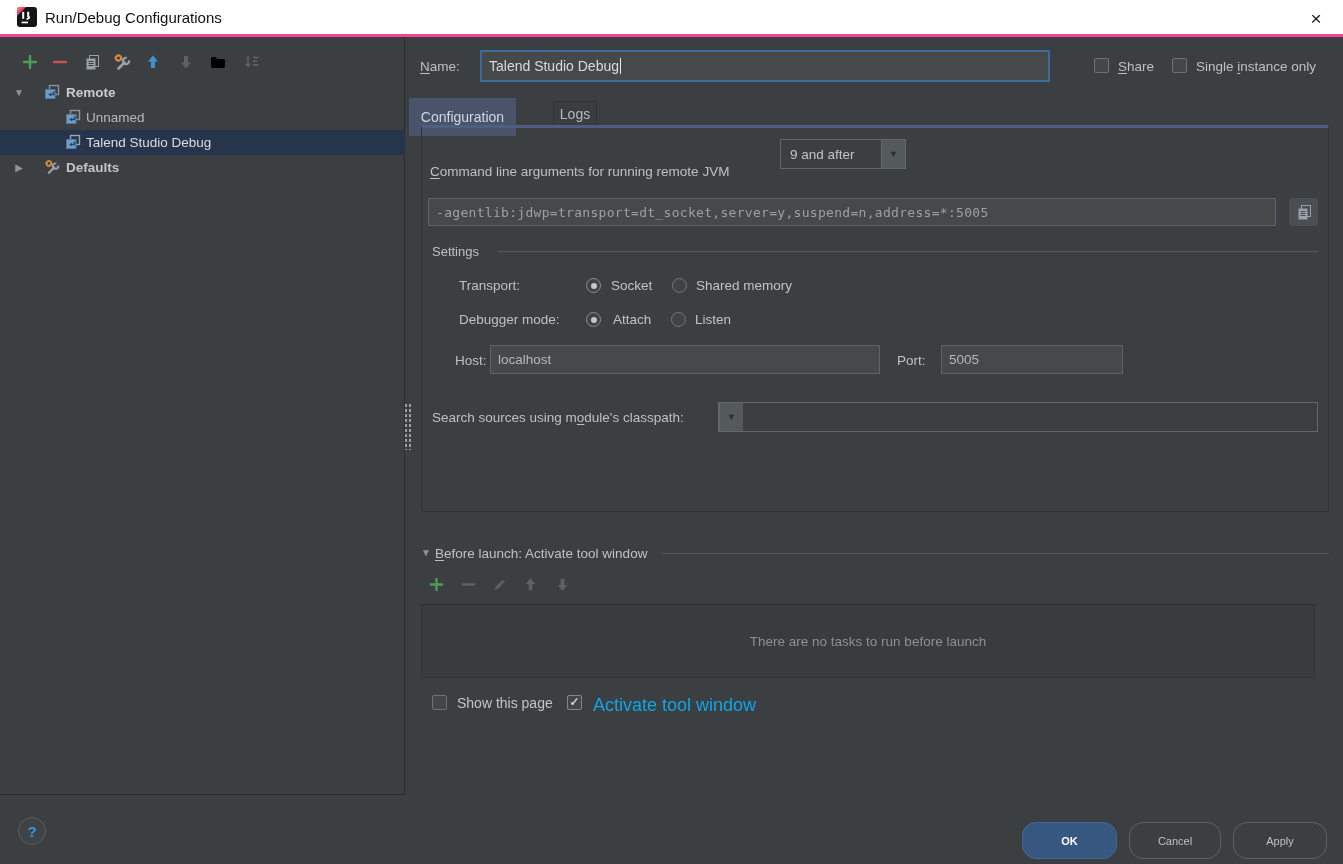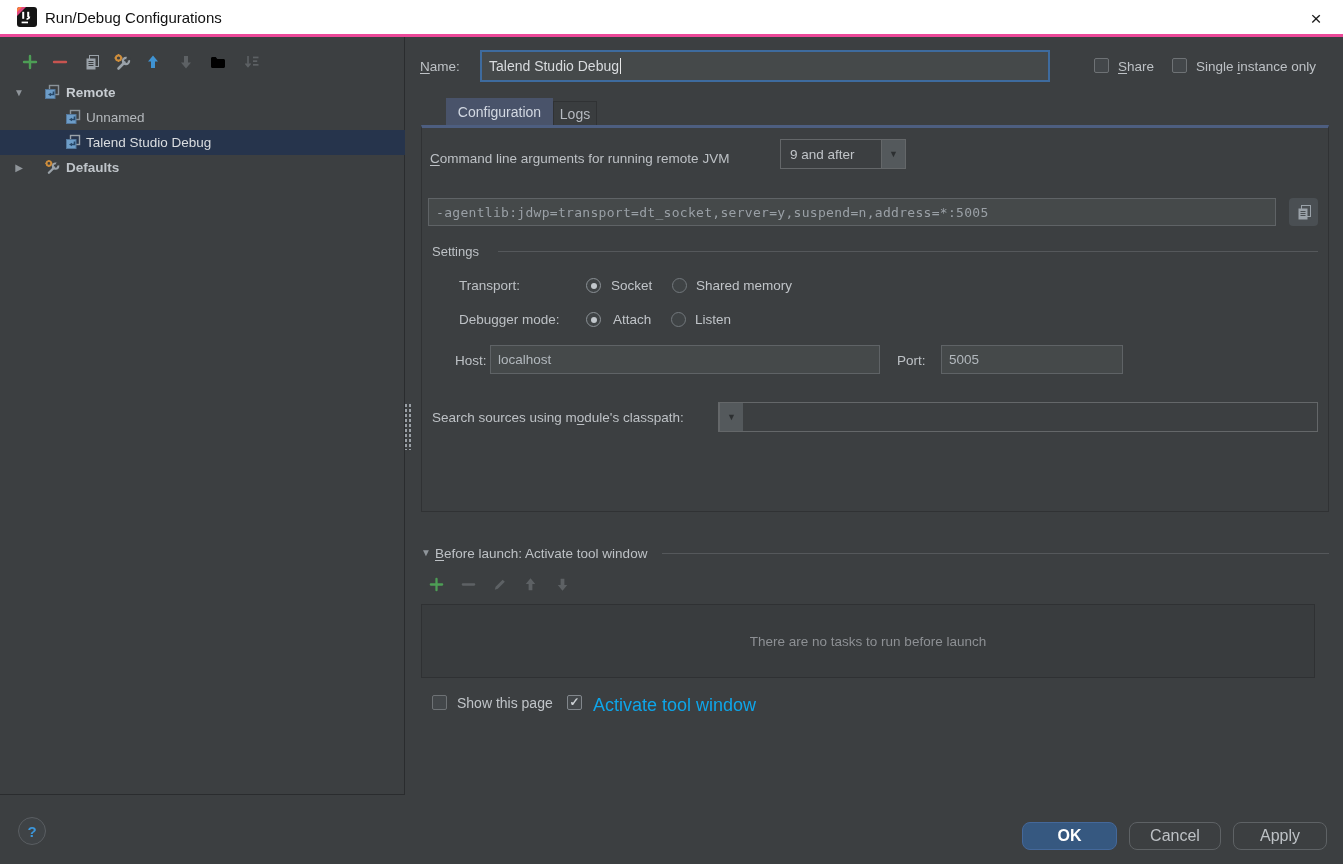--- a/index.html
+++ b/index.html
@@ -75,22 +75,22 @@
   .config-panel { position:absolute; left:421px; top:125px; width:908px; height:387px;
     border:1px solid #303234; border-top:3px solid #4d5e80; }
   .icon-btn { position:absolute; display:flex; align-items:center; justify-content:center; }
   .copy-btn { background:#4a4f53; border-radius:4px; }
 
   .tasks-empty { position:absolute; left:421px; top:604px; width:894px; height:74px;
     background:#393c3e; border:1px solid #2f3133;
     display:flex; align-items:center; justify-content:center; color:#8d9094; }
 
   
-  .btn { position:absolute; height:28px; border-radius:8px;
-    display:flex; align-items:center; justify-content:center; font-size:16px; }
+  .btn { position:absolute; height:37px; border-radius:14px;
+    display:flex; align-items:center; justify-content:center; font-size:11px; }
   .btn.primary { background:#365880; border:1px solid #44689a; color:#ffffff; font-weight:bold; }
   .btn.normal { background:#3c3f41; border:1px solid #5e6265; color:#bdc1c5; }
   .help-btn { position:absolute; left:18px; top:817px; width:28px; height:28px;
     border-radius:50%; background:#3f4346; border:1px solid #5a5e62;
     display:flex; align-items:center; justify-content:center;
     color:#3c96da; font-weight:bold; font-size:15px; }
 </style>
 </head>
 <body>
 
@@ -211,30 +211,30 @@
 <span class="abs nowrap" style="left:420px;top:59px"><span></span><span class="mn">N</span><span>ame:</span></span>
 <div class="field name-input" style="left:480px;top:50px;width:570px;height:32px">
   <span>Talend Studio Debug</span>
     <span class="caret"></span>
 </div>
 <span class="cb" style="left:1094px;top:58px"></span>
 <span class="abs nowrap" style="left:1118px;top:59px"><span></span><span class="mn">S</span><span>hare</span></span>
 <span class="cb" style="left:1172px;top:58px"></span>
 <span class="abs nowrap" style="left:1196px;top:59px"><span>Single </span><span class="mn">i</span><span>nstance only</span></span>
 
-<div class="tab active" style="left:446px;top:98px;width:107px;height:27px">
+<div class="tab active" style="left:409px;top:98px;width:107px;height:38px">
   <span>Configuration</span>
 </div>
 <div class="tab inactive" style="left:553px;top:101px;width:44px;height:24px">
   <span>Logs</span>
 </div>
 
 <div class="config-panel"></div>
 
-<span class="abs nowrap" style="left:430px;top:151px"><span></span><span class="mn">C</span><span>ommand line arguments for running remote JVM</span></span>
+<span class="abs nowrap" style="left:430px;top:164px"><span></span><span class="mn">C</span><span>ommand line arguments for running remote JVM</span></span>
 <div class="combo" style="left:780px;top:139px;width:126px;height:30px">
   <span class="val">9 and after</span>
   <span class="arrow-btn">▼</span>
 </div>
 
 <div class="field mono" style="left:428px;top:198px;width:848px;height:28px">
   <span>-agentlib:jdwp=transport=dt_socket,server=y,suspend=n,address=*:5005</span>
 </div>
 <span class="icon-btn copy-btn" style="left:1289px;top:198px;width:29px;height:28px">
   <svg width="18" height="18" viewBox="0 0 18 18">

